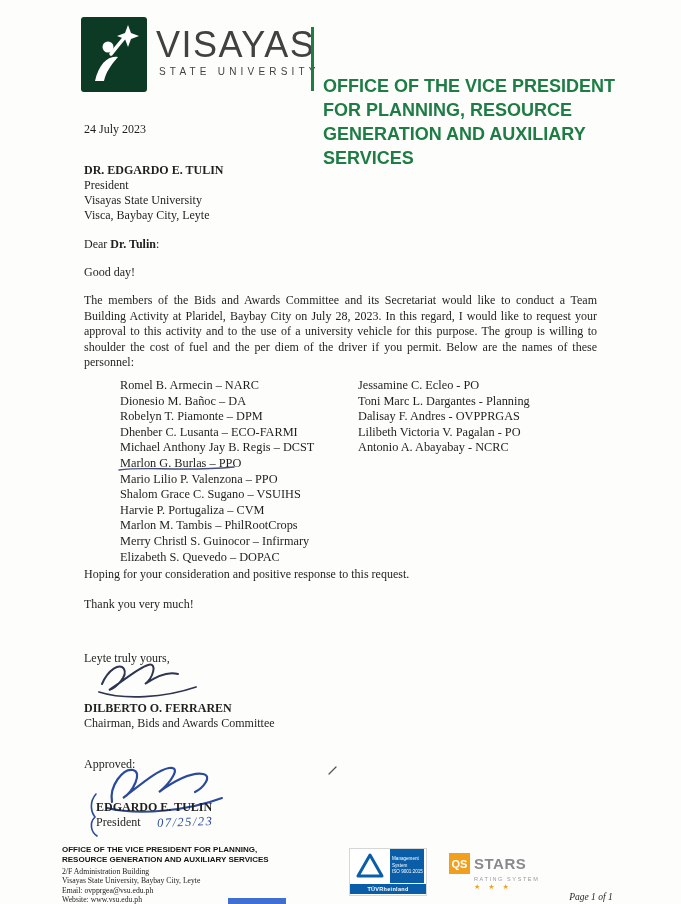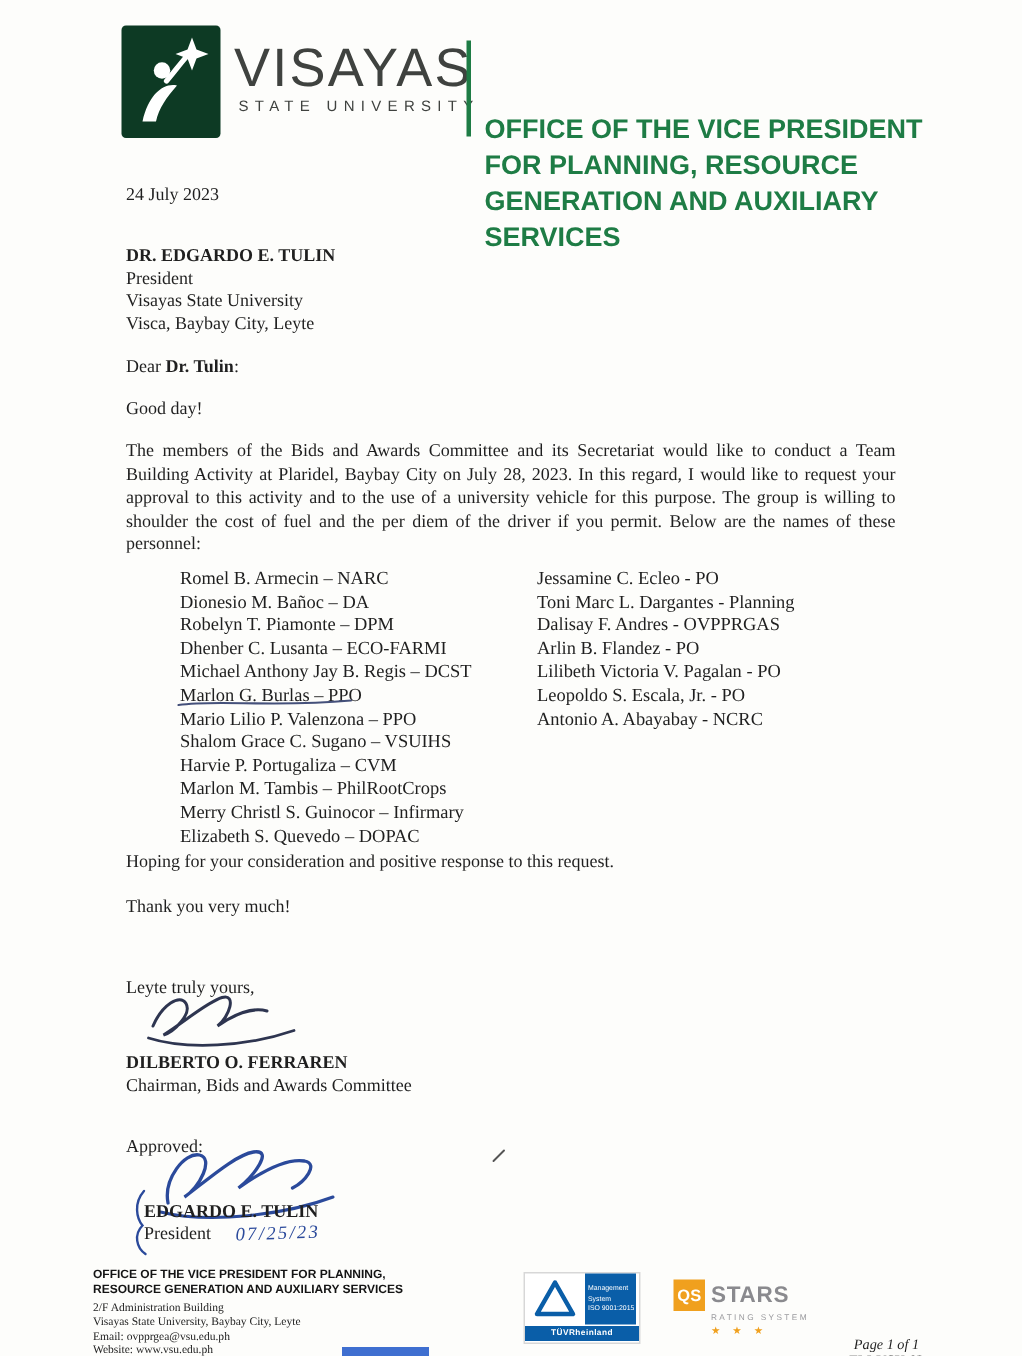--- a/index.html
+++ b/index.html
@@ -124,23 +124,21 @@
     <div>Harvie P. Portugaliza – CVM</div>
     <div>Marlon M. Tambis – PhilRootCrops</div>
     <div>Merry Christl S. Guinocor – Infirmary</div>
     <div>Elizabeth S. Quevedo – DOPAC</div>
   </div>
 
   <div class="abs plist plist-right">
     <div>Jessamine C. Ecleo - PO</div>
     <div>Toni Marc L. Dargantes - Planning</div>
     <div>Dalisay F. Andres - OVPPRGAS</div>
-    <div>Arlin B. Flandez - PO</div>
     <div>Lilibeth Victoria V. Pagalan - PO</div>
-    <div>Leopoldo S. Escala, Jr.  - PO</div>
     <div>Antonio A. Abayabay   - NCRC</div>
   </div>
 
   <svg class="abs" style="left:116px;top:464px;" width="122" height="10">
     <path d="M3 6 C30 2 64 8 118 3" stroke="#44507a" stroke-width="1.4" fill="none" stroke-linecap="round"></path>
   </svg>
 
   <div class="abs t closing">Hoping for your consideration and positive response to this request.</div>
   <div class="abs t thanks">Thank you very much!</div>
   <div class="abs t valediction">Leyte truly yours,</div>

